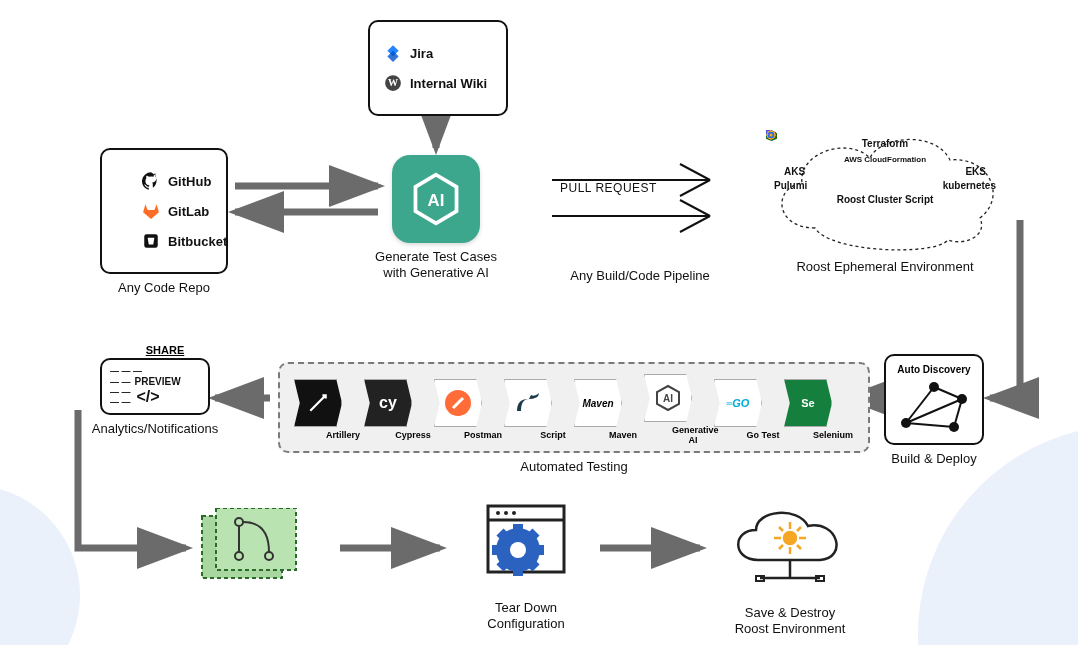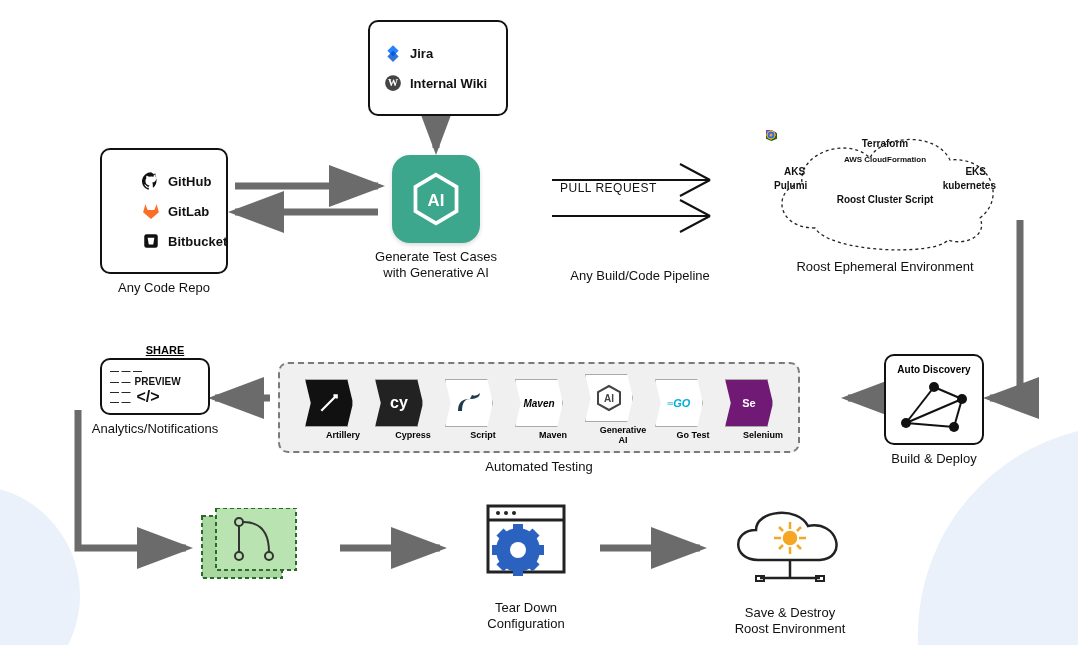--- a/index.html
+++ b/index.html
@@ -60,21 +60,21 @@
     box-shadow: 0 2px 4px rgba(0,0,0,.15);
   }
   .testing {
     border: 2px dashed #7a7a7a;
     border-radius: 10px;
     background: #f0f0f0;
     padding: 10px 14px 6px;
     display: flex; gap: 0; align-items: center;
   }
   .testing .tool {
-    display:flex; flex-direction:column; align-items:center;
+    display:flex; flex-direction:column; 
     width: 70px;
   }
   .tool .tile {
     width: 48px; height: 48px; border:1px solid #aaa; background:#fff;
     display:flex; align-items:center; justify-content:center;
     font-size: 11px; font-weight:700;
     clip-path: polygon(0 0, 88% 0, 100% 50%, 88% 100%, 0 100%, 12% 50%);
   }
   .tool .tlabel { font-size: 9px; font-weight:700; margin-top:3px;margin-left:28px; }
   .sm-card {
@@ -281,20 +281,29 @@
           </svg>
         </div>
         <div class="tlabel">Artillery</div>
       </div>
     <div class="tool">
         <div class="tile" style="background:#222;color:#fff;font-size:16px;">cy</div>
         <div class="tlabel">Cypress</div>
       </div>
     <div class="tool">
         <div class="tile">
+          <svg width="30" height="30">
+            <circle cx="15" cy="15" r="13" fill="#ff6c37"></circle>
+            <path d="M10 20 L20 10" stroke="#fff" stroke-width="3"></path>
+          </svg>
+        </div>
+        <div class="tlabel">Postman</div>
+      </div>
+    <div class="tool">
+        <div class="tile">
           <svg width="30" height="24" viewBox="0 0 30 24">
             <path d="M4 20 Q4 8 15 8 Q26 8 26 2 Q22 6 18 4 L16 8 Q8 8 8 20 Z" fill="#1b3a4b"></path>
           </svg>
         </div>
         <div class="tlabel">Script</div>
       </div>
     <div class="tool">
         <div class="tile" style="font-style:italic;font-size:10px;">Maven</div>
         <div class="tlabel">Maven</div>
       </div>
@@ -305,21 +314,21 @@
             <text x="15" y="19" text-anchor="middle" font-size="10" fill="#444">AI</text>
           </svg>
         </div>
         <div class="tlabel">Generative AI</div>
       </div>
     <div class="tool">
         <div class="tile" style="color:#00add8;font-style:italic;"><span style="font-size:8px;color:#00add8;">═</span>GO</div>
         <div class="tlabel">Go Test</div>
       </div>
     <div class="tool">
-        <div class="tile" style="background:#701a75;color:#fff;">Se</div>
+        <div class="tile" style="background:#15803d;color:#fff;">Se</div>
         <div class="tlabel">Selenium</div>
       </div>
   </div>
   <div class="node-label">Automated Testing</div>
 </div>
 
 <div class="node" style="left:100px; top:344px;">
   <div style="font-size:11px;text-decoration:underline;font-weight:700;">SHARE</div>
   <div class="card" style="width:110px;padding:6px 8px;margin-top:2px;">
     <div style="font-size:9px;text-align:left;">— — —</div>

